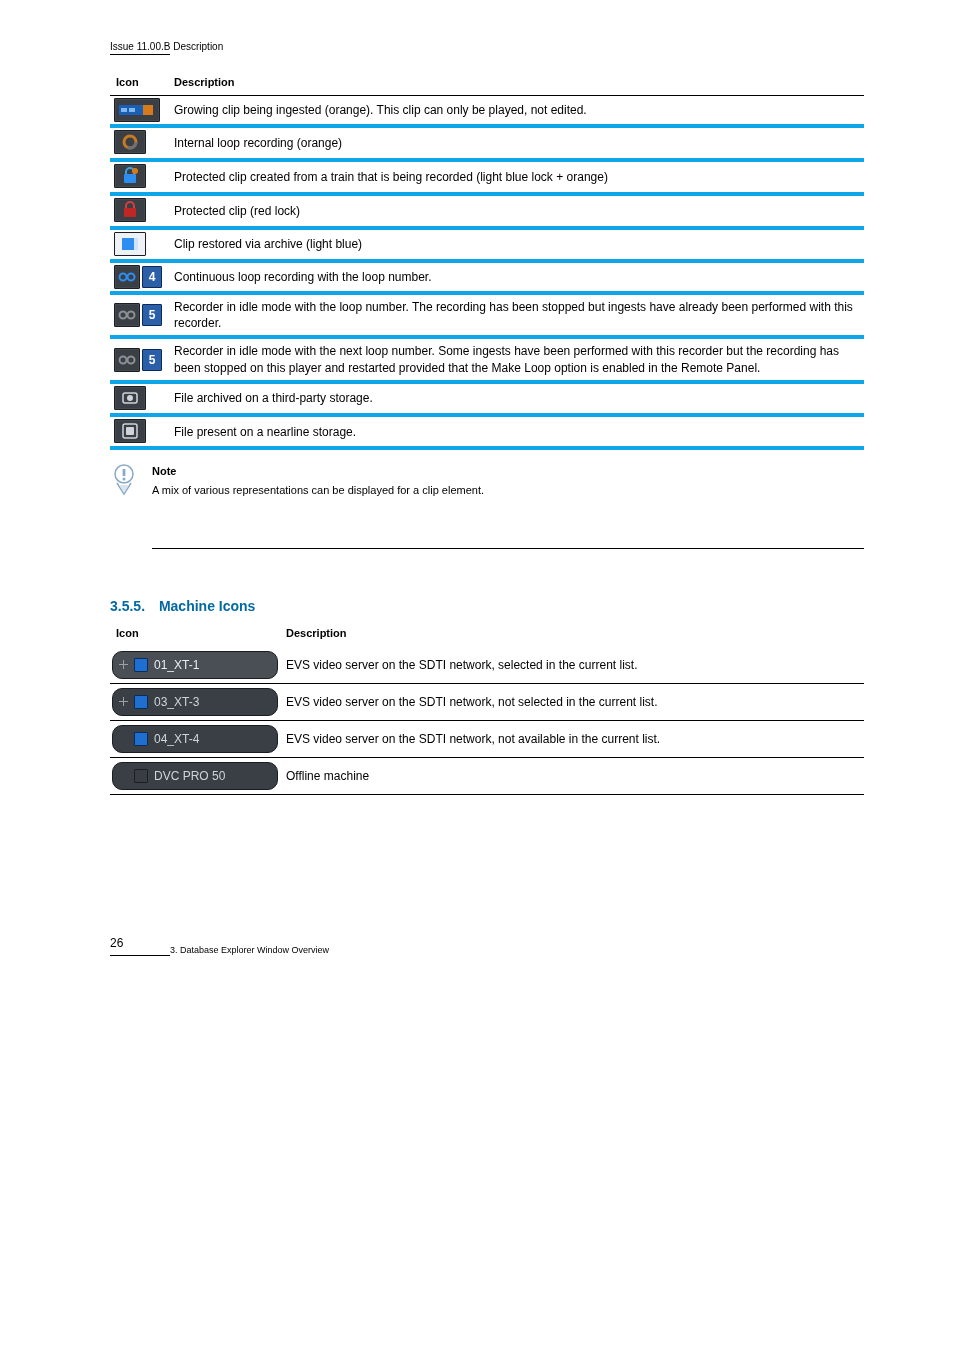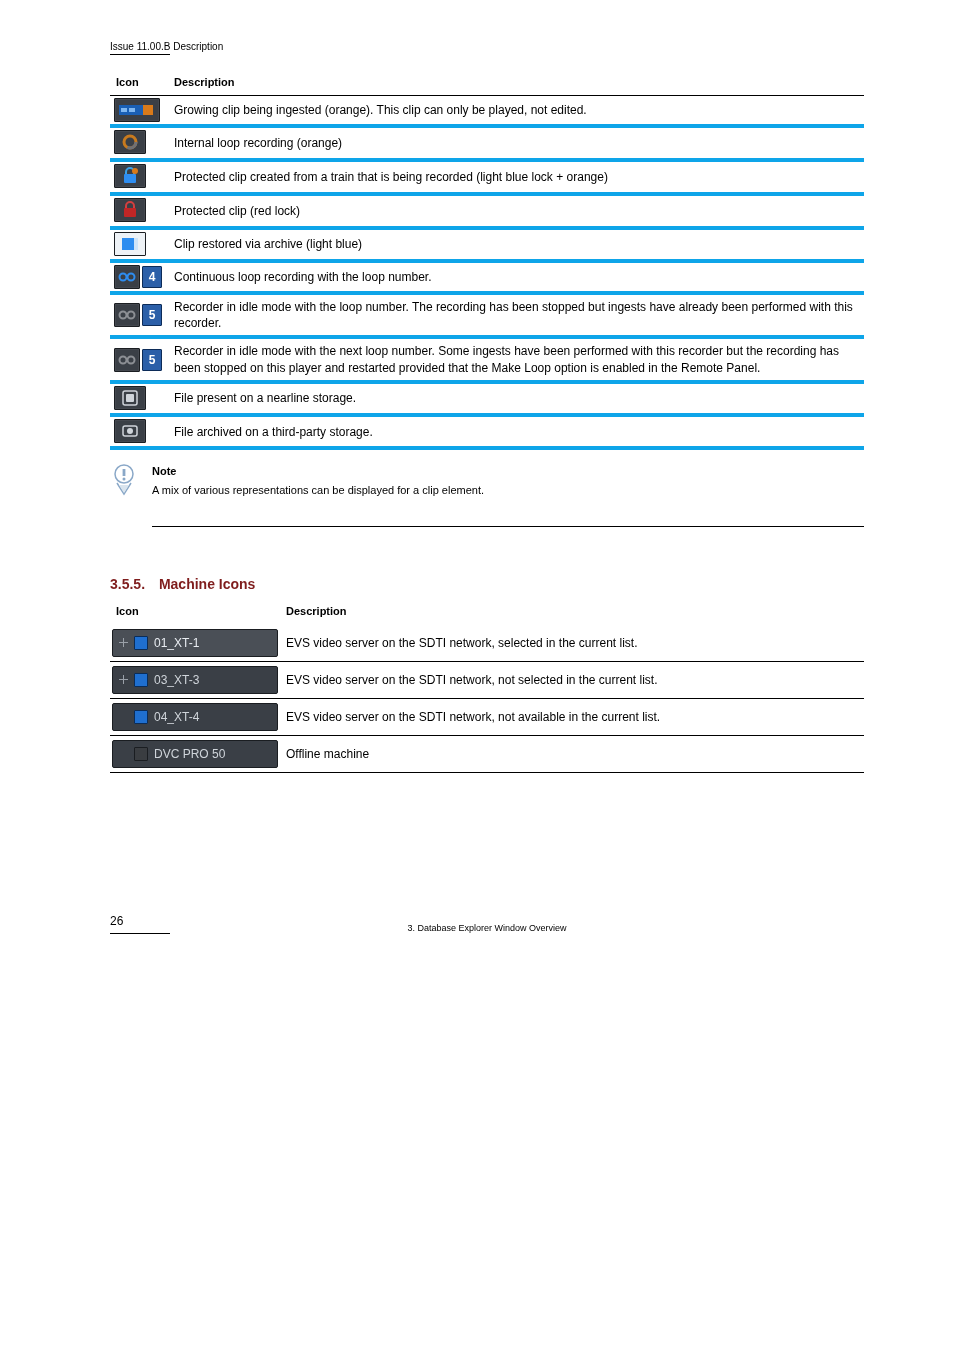--- a/index.html
+++ b/index.html
@@ -27,43 +27,43 @@
   .tbl td{padding:4px 6px;border-bottom:4px solid #0ea5e9;vertical-align:middle;font-size:12px}
   .tbl tr.firstrow td{border-top:1px solid #000}
   .tbl td.iconcell{padding:2px 4px}
   .icon-badge{display:inline-flex;align-items:center;justify-content:center;height:22px;width:30px;background:var(--ui-dark);border:1px solid #1b1e22;border-radius:1px;box-shadow:inset 0 0 0 1px rgba(255,255,255,.05);position:relative}
   .icon-badge svg{display:block}
   .icon-badge.wide{width:44px}
   .icon-combo{display:inline-flex;align-items:center;gap:2px}
   .numtag{display:inline-flex;align-items:center;justify-content:center;width:18px;height:20px;background:var(--ui-blue);color:#fff;font-size:12px;font-weight:700;border:1px solid #0c2b58;border-radius:1px}
   .note-row{display:flex;gap:14px;align-items:flex-start;margin-top:14px}
   .note-icon svg{display:block}
-  .note-body{border-bottom:1px solid #000;padding-bottom:28px;flex:1}
+  .note-body{border-bottom:1px solid #000;padding-bottom:50px;flex:1}
   .note-head{font-size:11px;font-weight:700;margin:0 0 4px 0}
   .note-text{font-size:11px;margin:0}
-  .h3{font-size:14px;font-weight:700;margin:48px 0 6px 0;color:#7f1d1d}
+  .h3{font-size:14px;font-weight:700;margin:48px 0 6px 0;color:#0369a1}
   .h3 .secno{margin-right:10px;font-variant-numeric:lining-nums}
   .para{font-size:12px;margin:6px 0 14px 0}
   .tbl2{width:100%;border-collapse:collapse}
   .tbl2 col.icon{width:170px}
   .tbl2 th{font-size:11px;font-weight:700;text-align:left;padding:4px 6px 6px 6px}
   .tbl2 td{padding:6px 6px;border-bottom:1px solid #000;vertical-align:middle;font-size:12px}
   .tbl2 td.iconcell{padding:4px 2px}
-  .machine-chip{display:flex;align-items:center;gap:6px;height:26px;padding:0 10px 0 6px;background:var(--ui-dark);color:#cfd4da;font-size:12px;border:1px solid #1a1d21;border-radius:2px}
+  .machine-chip{display:flex;align-items:center;gap:6px;height:26px;padding:0 10px 0 6px;background:var(--ui-dark);color:#cfd4da;font-size:12px;border:1px solid #1a1d21;border-radius:10px}
   .machine-chip.sel{background:var(--ui-dark2);color:#e9edf2}
   .machine-chip .led{width:12px;height:12px;border-radius:1px;background:#1f6fd0;border:1px solid #0b2c57;display:inline-block}
   .machine-chip .led.xfile{background:#1b74d8;border-color:#0a355f}
   .machine-chip .led.off{background:#3a3d41;border-color:#1a1d21}
   .machine-chip .plus{width:9px;height:9px;display:inline-block;position:relative}
   .machine-chip .plus:before,.machine-chip .plus:after{content:"";position:absolute;background:#9aa0a8}
   .machine-chip .plus:before{left:0;right:0;top:4px;height:1px}
   .machine-chip .plus:after{top:0;bottom:0;left:4px;width:1px}
   .footer{display:flex;align-items:flex-end;justify-content:space-between;margin-top:140px}
   .footer .num{font-size:12px}
-  .footer .mid{font-size:9px;color:#000;text-align:center;flex:1}
+  .footer .mid{font-size:9px;color:#000;flex:1}
   .footer-rule{height:1px;background:#000;width:60px;margin-top:4px}
 </style>
 </head>
 <body>
 
 <div class="page">
 
   <div class="running-head">
     <span class="issue">Issue 11.00.B</span>
     <span>Description</span>
@@ -182,37 +182,37 @@
               </span>
               <span class="numtag">5</span>
             </span>
           </td>
           <td>Recorder in idle mode with the next loop number. Some ingests have been performed with this recorder but the recording has been stopped on this player and restarted provided that the Make Loop option is enabled in the Remote Panel.</td>
         </tr>
         <tr>
           <td class="iconcell">
             <span class="icon-badge">
               <svg width="20" height="18" viewBox="0 0 20 18">
+                  <rect x="3" y="4" width="14" height="10" rx="2" fill="none" stroke="#cfd4da" stroke-width="1.5"></rect>
+                  <circle cx="10" cy="9" r="3" fill="#cfd4da"></circle>
+                </svg>
+            </span>
+          </td>
+          <td>File archived on a third-party storage.</td>
+        </tr>
+        <tr>
+          <td class="iconcell">
+            <span class="icon-badge">
+              <svg width="20" height="18" viewBox="0 0 20 18">
                   <rect x="3" y="2" width="14" height="14" rx="2" fill="none" stroke="#cfd4da" stroke-width="1.5"></rect>
                   <rect x="6" y="5" width="8" height="8" rx="1" fill="#cfd4da"></rect>
                 </svg>
             </span>
           </td>
           <td>File present on a nearline storage.</td>
-        </tr>
-        <tr>
-          <td class="iconcell">
-            <span class="icon-badge">
-              <svg width="20" height="18" viewBox="0 0 20 18">
-                  <rect x="3" y="4" width="14" height="10" rx="2" fill="none" stroke="#cfd4da" stroke-width="1.5"></rect>
-                  <circle cx="10" cy="9" r="3" fill="#cfd4da"></circle>
-                </svg>
-            </span>
-          </td>
-          <td>File archived on a third-party storage.</td>
         </tr>
       </tbody>
     </table>
 
     <div class="note-row">
       <span class="note-icon">
         <svg width="28" height="32" viewBox="0 0 28 32">
           <ellipse cx="14" cy="10" rx="9" ry="9" fill="none" stroke="#8aa8c8" stroke-width="1.5"></ellipse>
           <rect x="12.6" y="5" width="2.8" height="7" fill="#8aa8c8"></rect>
           <circle cx="14" cy="15" r="1.5" fill="#8aa8c8"></circle>

